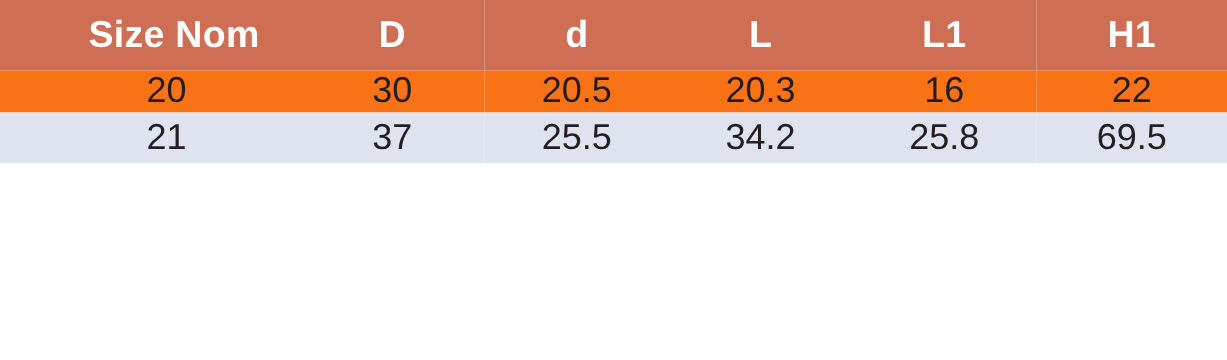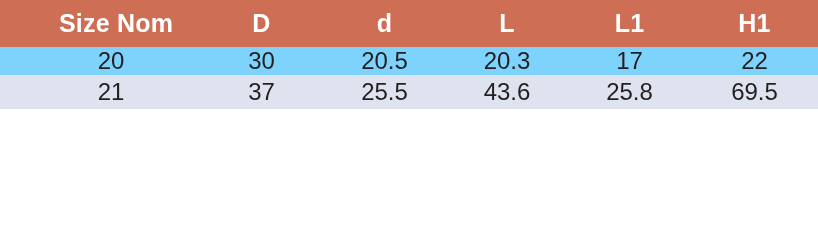--- a/index.html
+++ b/index.html
@@ -44,21 +44,21 @@
   .spec-table tbody td {
     font-size: 24px;
     font-weight: normal;
     color: #231f20;
     text-align: center;
     vertical-align: middle;
     padding: 0;
     border: 0;
   }
   .spec-table tbody tr.row-odd td {
-    background: #7dd3fc;
+    background: #f97316;
     height: 24px;
   }
   .spec-table tbody tr.row-even td {
     background: #dfe3ef;
     height: 34px;
   }
   .spec-table tbody td.first {
     padding-left: 22px;
   }
   .footer-strip {
@@ -88,26 +88,26 @@
       <th>L1</th>
       <th>H1</th>
     </tr>
   </thead>
   <tbody>
     <tr class="row-odd">
       <td class="first">20</td>
       <td>30</td>
       <td>20.5</td>
       <td>20.3</td>
-      <td>17</td>
+      <td>16</td>
       <td>22</td>
     </tr>
     <tr class="row-even">
       <td class="first">21</td>
       <td>37</td>
       <td>25.5</td>
-      <td>43.6</td>
+      <td>34.2</td>
       <td>25.8</td>
       <td>69.5</td>
     </tr>
   </tbody>
 </table>
 <div class="footer-strip"></div>
 
 </body></html>

